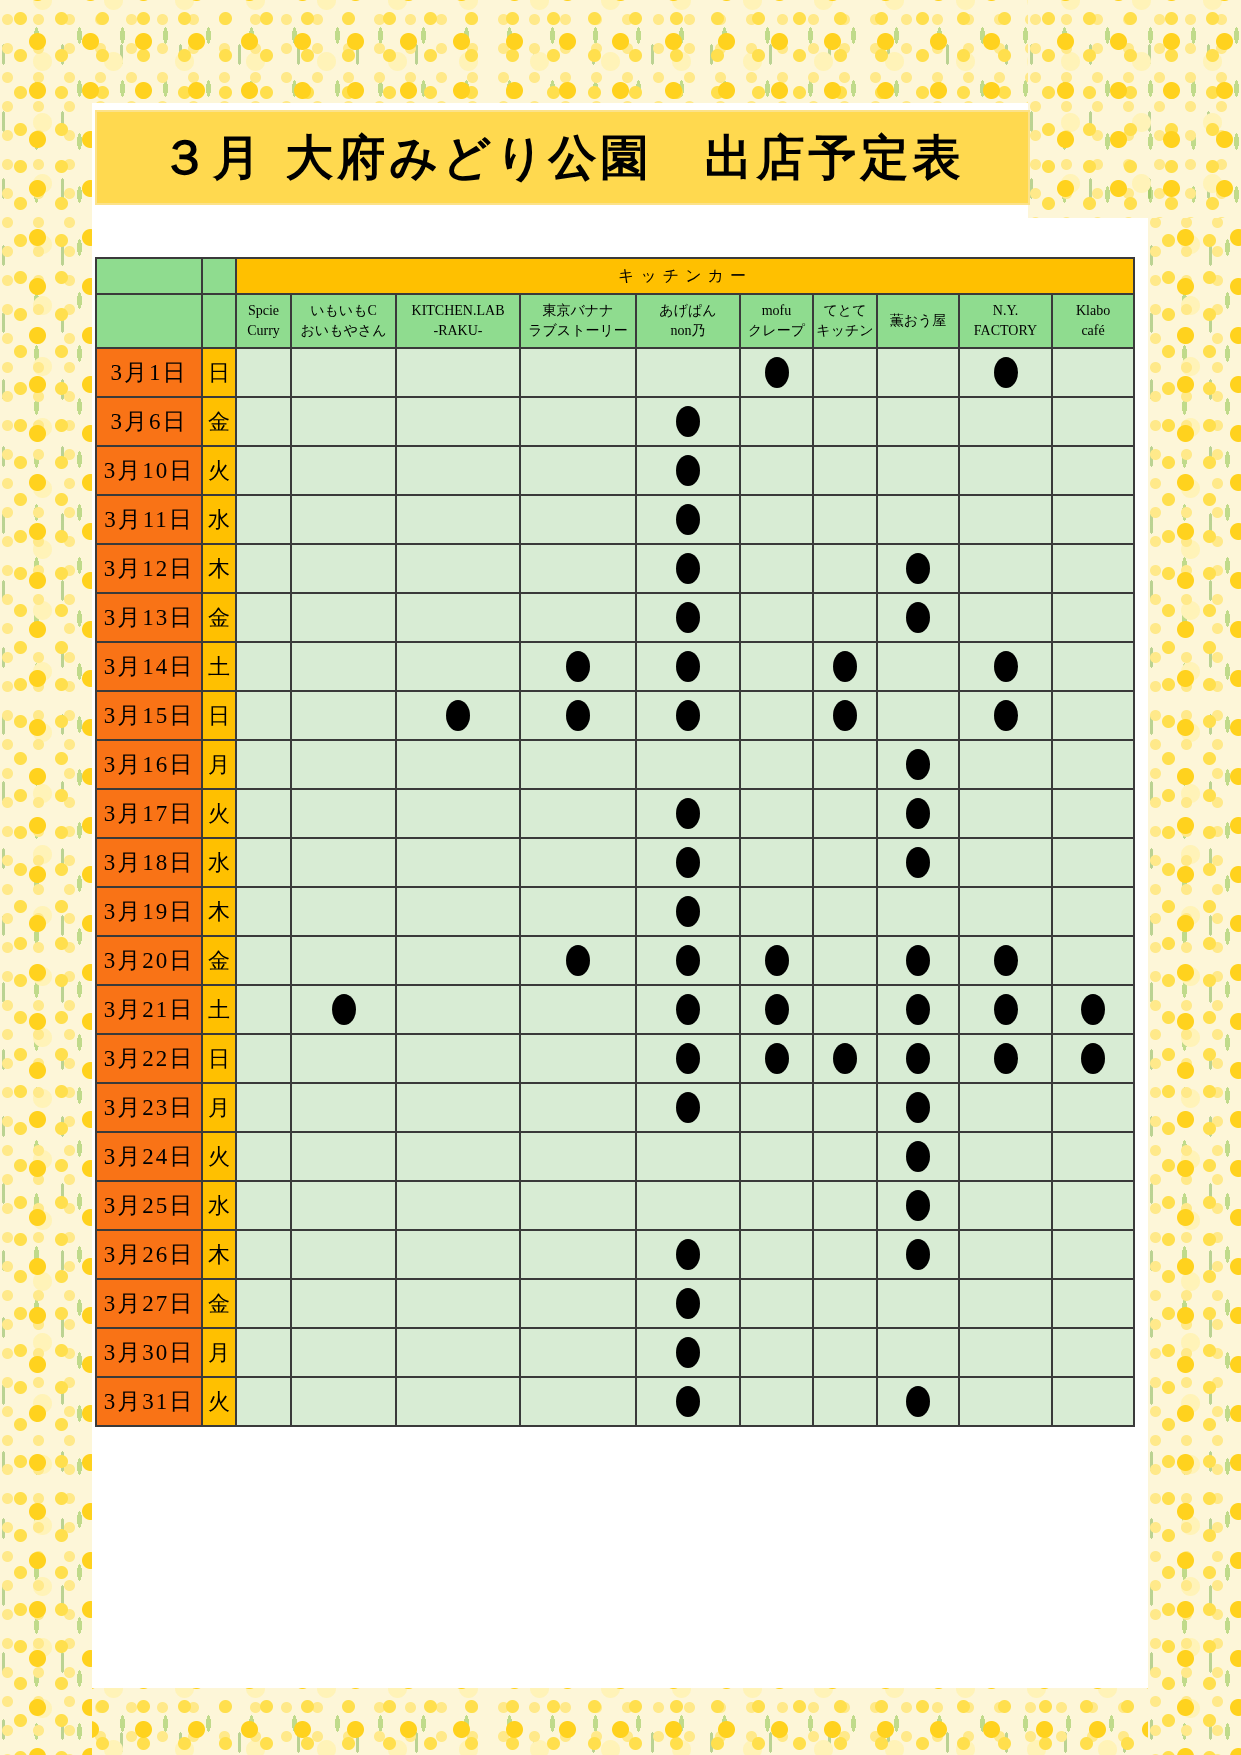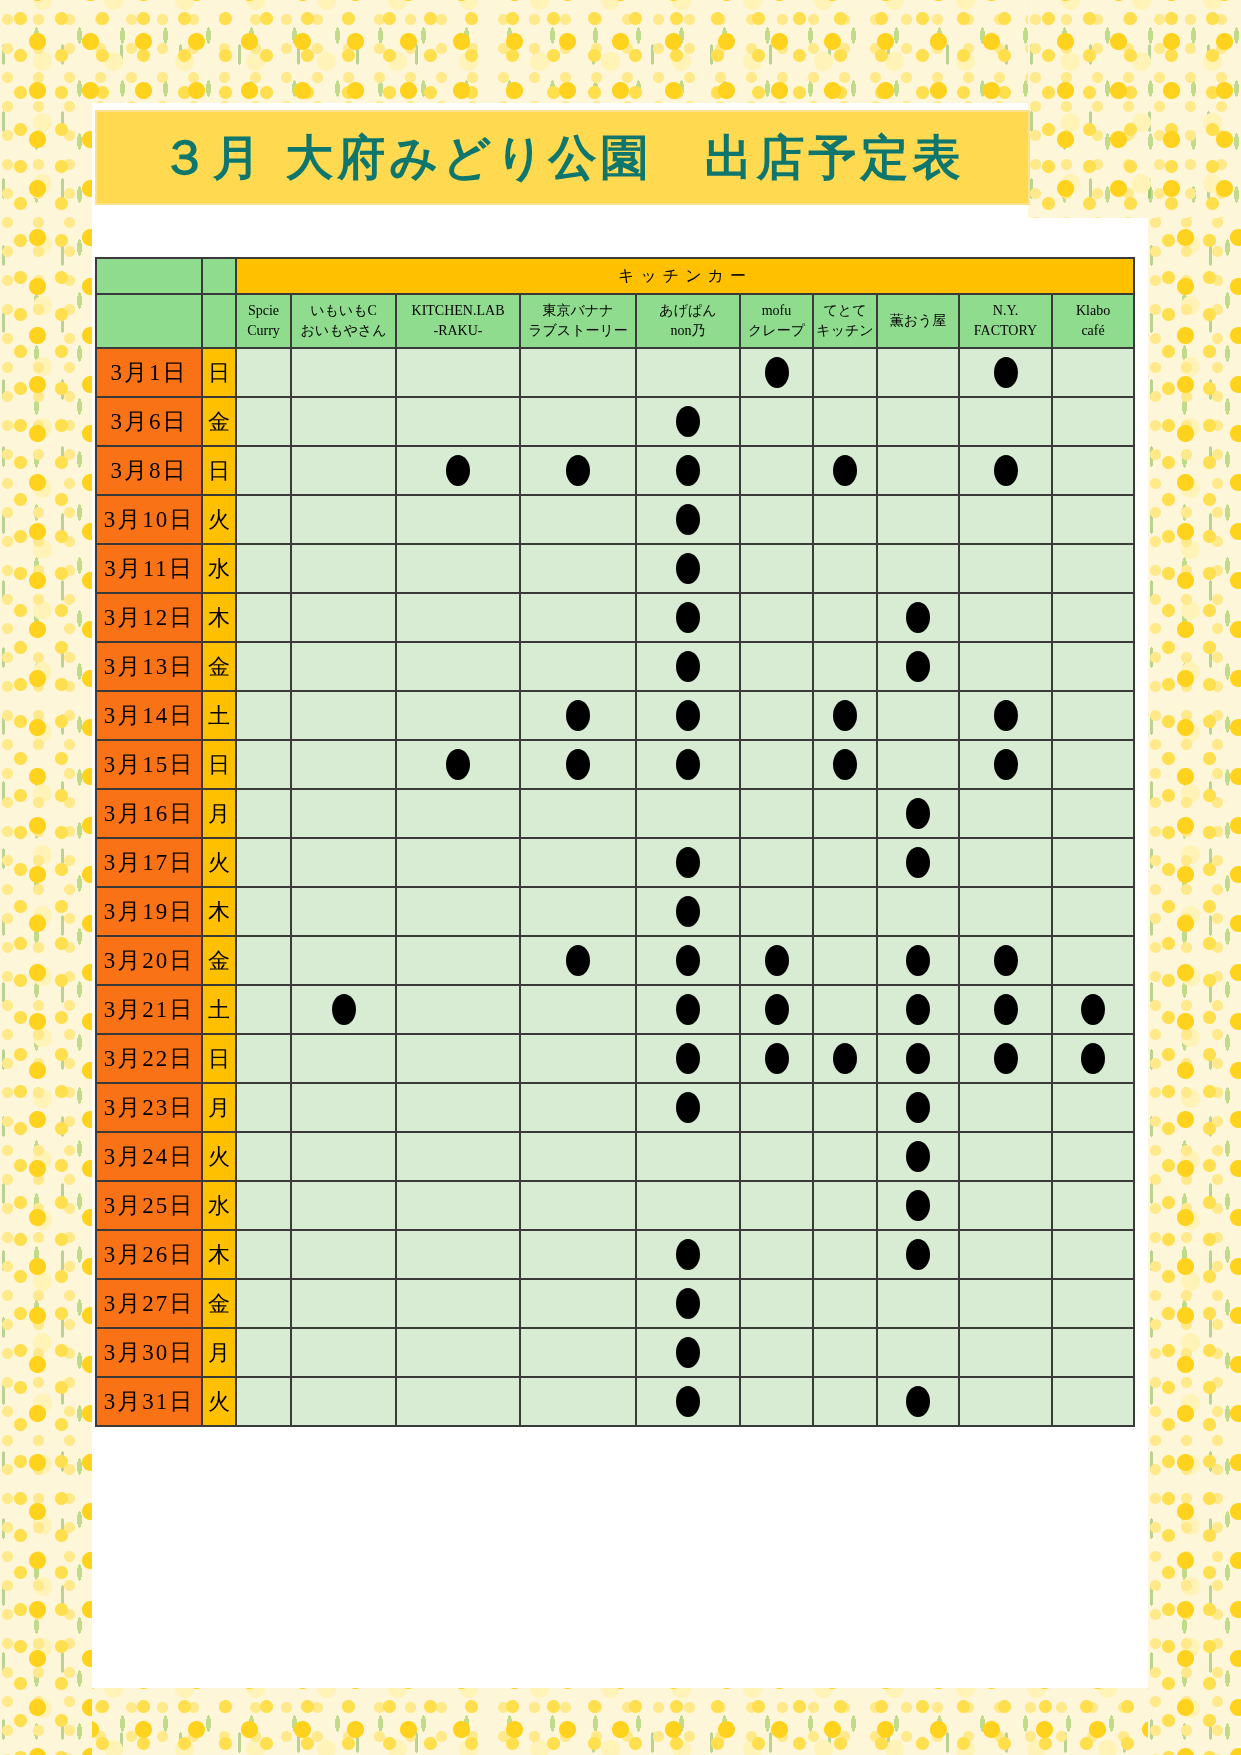--- a/index.html
+++ b/index.html
@@ -26,21 +26,21 @@
   .band-right{left:1148px;top:0;width:93px;height:1755px;}
   .patch-title-right{left:1028px;top:0;width:213px;height:218px;}
 
   
   .title-banner{
     position:absolute;left:95px;top:110px;width:935px;height:95px;
     background:#ffd94f;border:2px solid #fce28a;box-sizing:border-box;
     display:flex;align-items:center;justify-content:center;
   }
   .title-banner span{
-    font-size:48px;font-weight:700;color:#0f766e;letter-spacing:4px;white-space:nowrap;
+    font-size:48px;font-weight:700;color:#000000;letter-spacing:4px;white-space:nowrap;
     font-family:"DejaVu Sans","Liberation Sans",sans-serif;
   }
 
   
   table.schedule{
     position:absolute;left:95px;top:257px;width:1040px;
     border-collapse:collapse;table-layout:fixed;
     font-family:"Liberation Serif","DejaVu Serif",serif;color:#000;
   }
   table.schedule th, table.schedule td{
@@ -130,34 +130,20 @@
           <td class="cell"></td>
           <td class="cell"></td>
           <td class="cell"><span class="dot"></span></td>
           <td class="cell"></td>
           <td class="cell"></td>
           <td class="cell"></td>
           <td class="cell"></td>
           <td class="cell"></td>
         </tr>
         <tr class="r">
-          <td class="date">3月8日</td>
-          <td class="day">日</td>
-          <td class="cell"></td>
-          <td class="cell"></td>
-          <td class="cell"><span class="dot"></span></td>
-          <td class="cell"><span class="dot"></span></td>
-          <td class="cell"><span class="dot"></span></td>
-          <td class="cell"></td>
-          <td class="cell"><span class="dot"></span></td>
-          <td class="cell"></td>
-          <td class="cell"><span class="dot"></span></td>
-          <td class="cell"></td>
-        </tr>
-        <tr class="r">
           <td class="date">3月10日</td>
           <td class="day">火</td>
           <td class="cell"></td>
           <td class="cell"></td>
           <td class="cell"></td>
           <td class="cell"></td>
           <td class="cell"><span class="dot"></span></td>
           <td class="cell"></td>
           <td class="cell"></td>
           <td class="cell"></td>
@@ -256,20 +242,34 @@
           <td class="cell"></td>
           <td class="cell"></td>
           <td class="cell"><span class="dot"></span></td>
           <td class="cell"></td>
           <td class="cell"></td>
           <td class="cell"><span class="dot"></span></td>
           <td class="cell"></td>
           <td class="cell"></td>
         </tr>
         <tr class="r">
+          <td class="date">3月18日</td>
+          <td class="day">水</td>
+          <td class="cell"></td>
+          <td class="cell"></td>
+          <td class="cell"></td>
+          <td class="cell"></td>
+          <td class="cell"><span class="dot"></span></td>
+          <td class="cell"></td>
+          <td class="cell"></td>
+          <td class="cell"><span class="dot"></span></td>
+          <td class="cell"></td>
+          <td class="cell"></td>
+        </tr>
+        <tr class="r">
           <td class="date">3月19日</td>
           <td class="day">木</td>
           <td class="cell"></td>
           <td class="cell"></td>
           <td class="cell"></td>
           <td class="cell"></td>
           <td class="cell"><span class="dot"></span></td>
           <td class="cell"></td>
           <td class="cell"></td>
           <td class="cell"></td>

